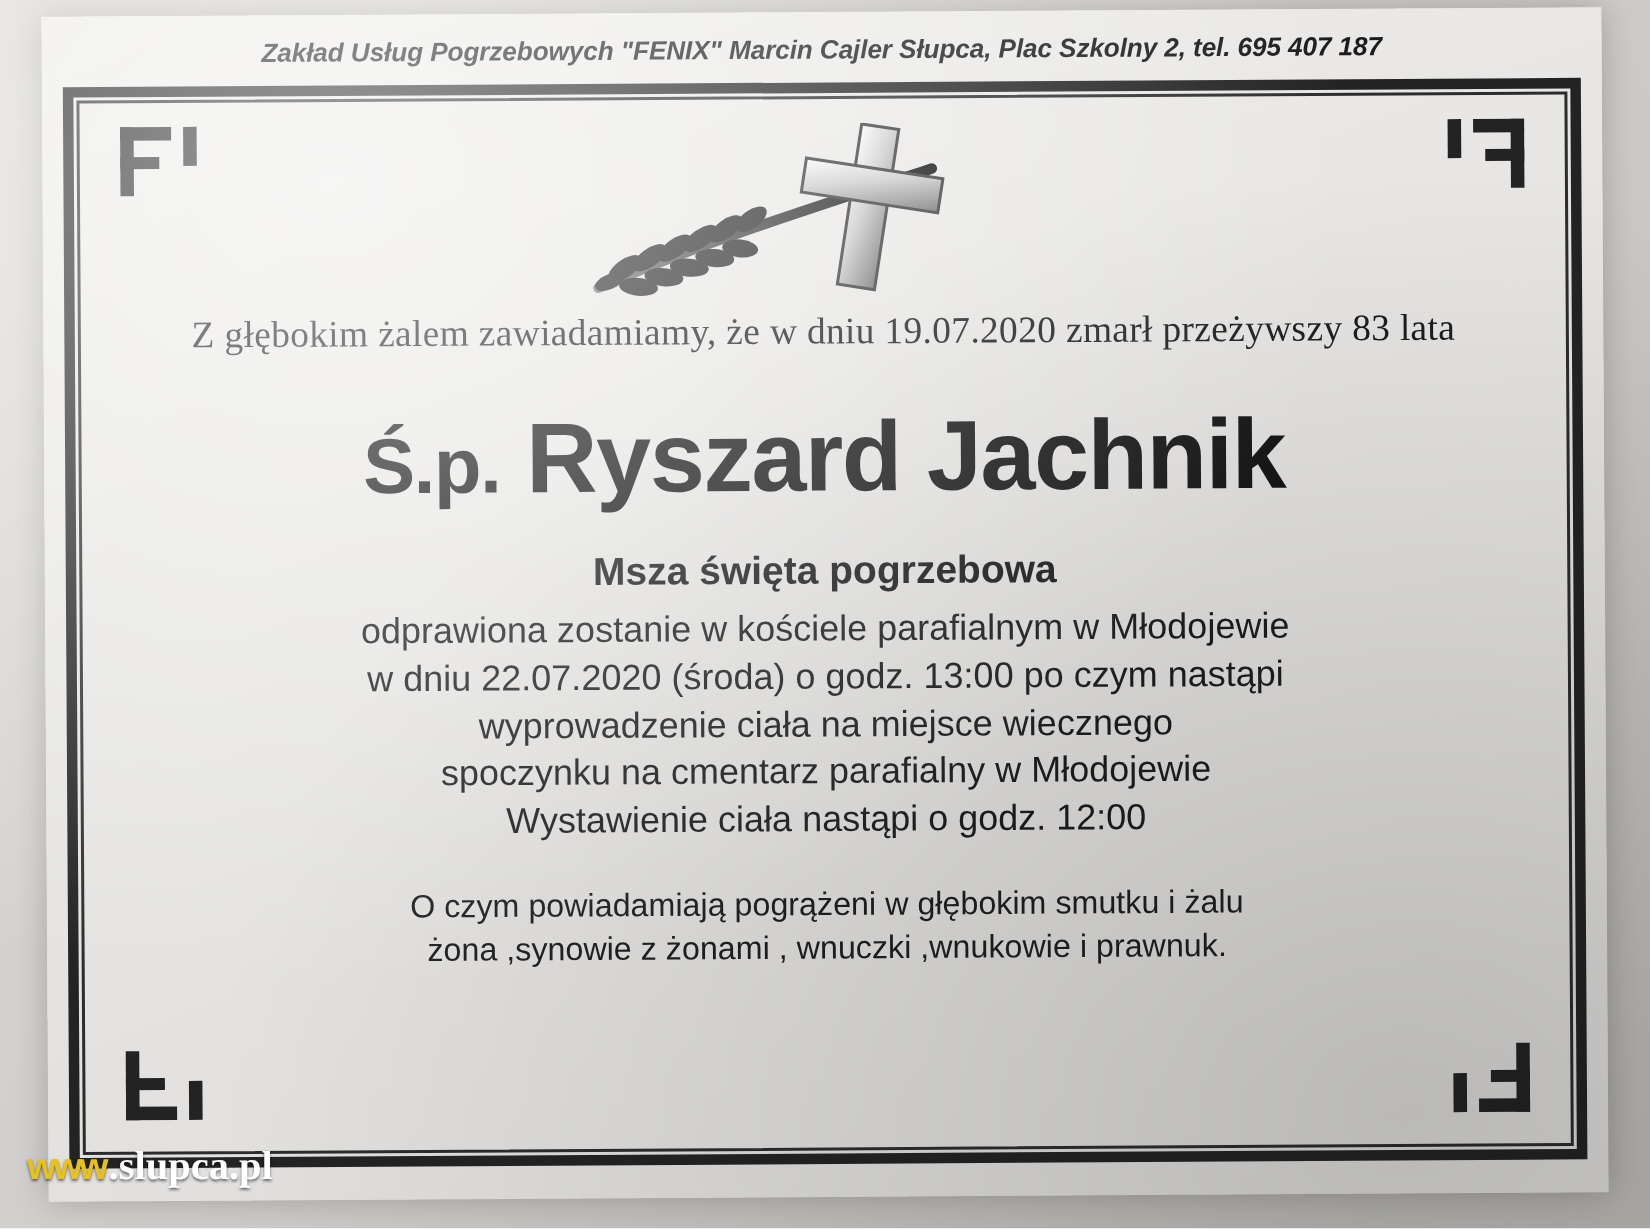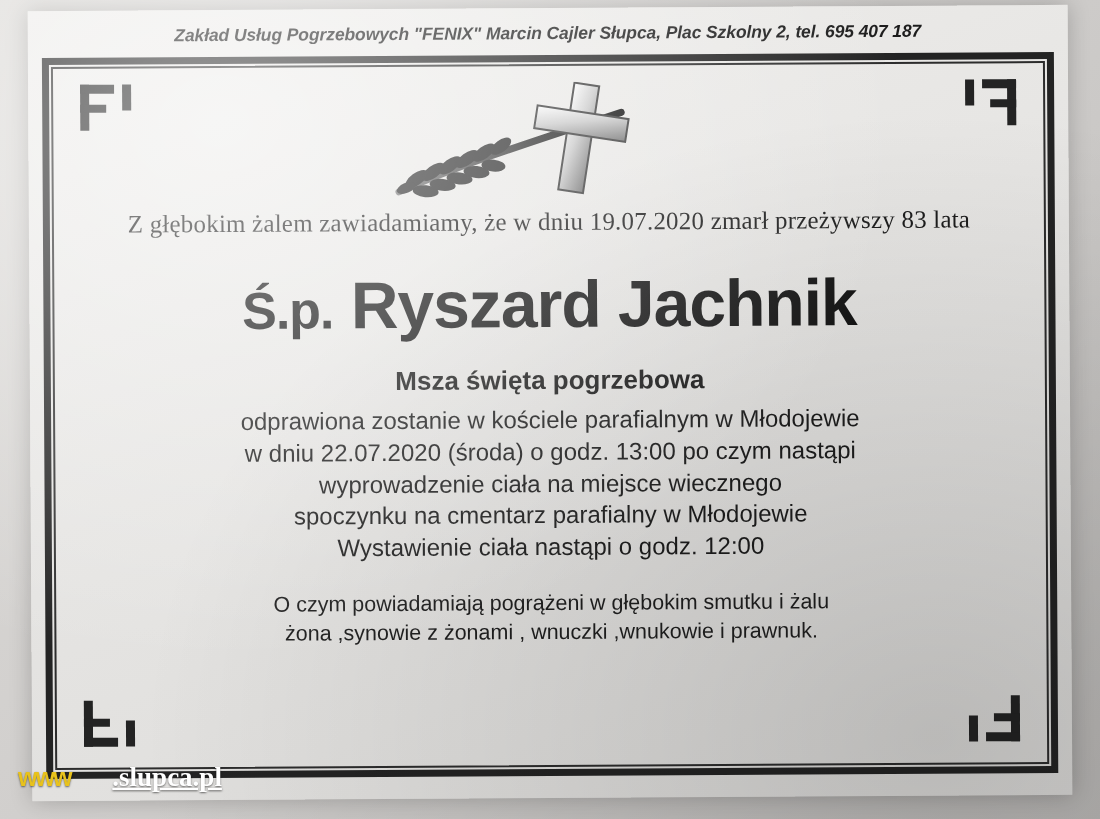--- a/index.html
+++ b/index.html
@@ -172,33 +172,31 @@
     left: 18px;
     bottom: 26px;
     z-index: 9;
     display: flex;
     align-items: baseline;
     font-family: "Liberation Serif", serif;
     font-size: 27px;
     font-weight: bold;
     color: #f4f4f4;
     text-shadow: 0 1px 2px rgba(0,0,0,0.55);
-    gap: 40px;
   }
   .watermark .www {
     color: #e8c21c;
     font-family: "Liberation Sans", sans-serif;
     font-size: 25px;
     font-weight: bold;
     letter-spacing: -2px;
     margin-right: 2px;
   }
   .watermark .dom {
     color: #ffffff;
-    text-decoration: underline;
   }
 </style>
 </head>
 <body>
 
 <div id="page">
 
   <div class="notice">
 
     <div class="header-band">

